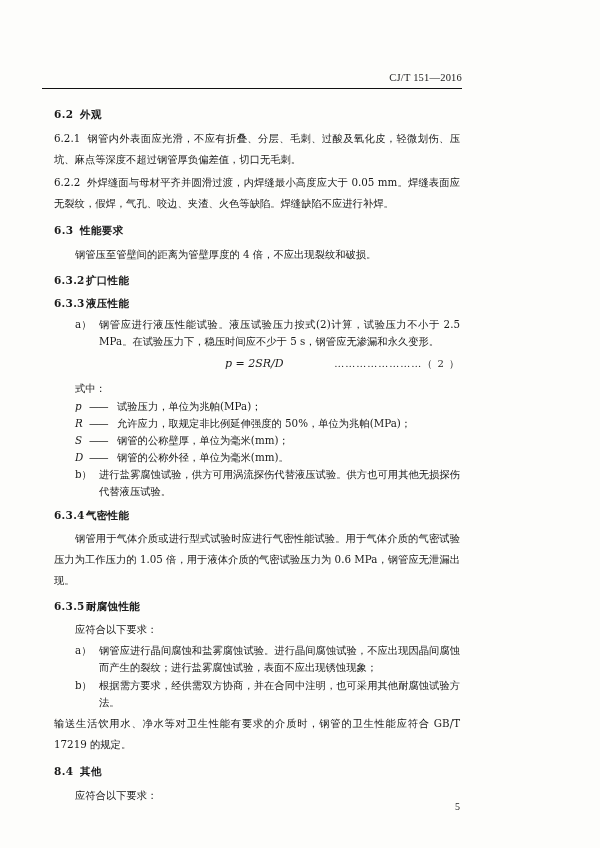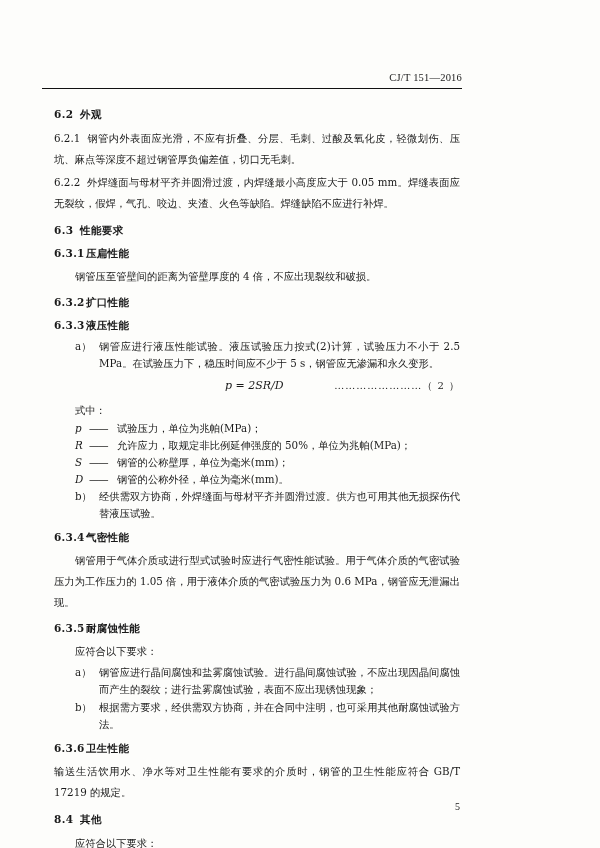--- a/index.html
+++ b/index.html
@@ -163,23 +163,20 @@
     </div>
 
     <p class="body"><span>6.2.1</span>&nbsp;&nbsp;<span>钢管内外表面应光滑，不应有折叠、分层、毛刺、过酸及氧化皮，轻微划伤、压坑、麻点等深度不超过钢管厚负偏差值，切口无毛刺。</span></p>
 
     <p class="body"><span>6.2.2</span>&nbsp;&nbsp;<span>外焊缝面与母材平齐并圆滑过渡，内焊缝最小高度应大于 0.05 mm。焊缝表面应无裂纹，假焊，气孔、咬边、夹渣、火色等缺陷。焊缝缺陷不应进行补焊。</span></p>
 
     <div class="h2">
       <span class="num">6.3</span><span>性能要求</span>
     </div>
 
-    <div class="h3">
-      <span class="num">6.3.1</span><span>压扁性能</span>
-    </div>
     <p class="body indent">钢管压至管壁间的距离为管壁厚度的 4 倍，不应出现裂纹和破损。</p>
 
     <div class="h3">
       <span class="num">6.3.2</span><span>扩口性能</span>
     </div>
 
     <div class="h3">
       <span class="num">6.3.3</span><span>液压性能</span>
     </div>
 
@@ -212,21 +209,21 @@
         <span class="desc">钢管的公称壁厚，单位为毫米(mm)；</span>
       </div>
       <div class="defline" style="margin-left:0;">
         <span class="sym">D</span>
         <span class="dash">——</span>
         <span class="desc">钢管的公称外径，单位为毫米(mm)。</span>
       </div>
 
       <div class="listitem">
         <span class="marker">b）</span>
-        <span class="txt">经供需双方协商，外焊缝面与母材平齐并圆滑过渡。供方也可用其他无损探伤代替液压试验。</span>
+        <span class="txt">进行盐雾腐蚀试验，供方可用涡流探伤代替液压试验。供方也可用其他无损探伤代替液压试验。</span>
       </div>
     </div>
 
     <div class="h3">
       <span class="num">6.3.4</span><span>气密性能</span>
     </div>
     <p class="body indent">钢管用于气体介质或进行型式试验时应进行气密性能试验。用于气体介质的气密试验压力为工作压力的 1.05 倍，用于液体介质的气密试验压力为 0.6 MPa，钢管应无泄漏出现。</p>
 
     <div class="h3">
       <span class="num">6.3.5</span><span>耐腐蚀性能</span>
@@ -236,23 +233,20 @@
       <div class="listitem">
         <span class="marker">a）</span>
         <span class="txt">钢管应进行晶间腐蚀和盐雾腐蚀试验。进行晶间腐蚀试验，不应出现因晶间腐蚀而产生的裂纹；进行盐雾腐蚀试验，表面不应出现锈蚀现象；</span>
       </div>
       <div class="listitem">
         <span class="marker">b）</span>
         <span class="txt">根据需方要求，经供需双方协商，并在合同中注明，也可采用其他耐腐蚀试验方法。</span>
       </div>
     </div>
 
-    <div class="h3">
-      <span class="num">6.3.6</span><span>卫生性能</span>
-    </div>
     <p class="body">输送生活饮用水、净水等对卫生性能有要求的介质时，钢管的卫生性能应符合 GB/T 17219 的规定。</p>
 
     <div class="h2">
       <span class="num">8.4</span><span>其他</span>
     </div>
     <p class="body indent">应符合以下要求：</p>
 
   </div>
 
   <div class="pagenum">5</div>

